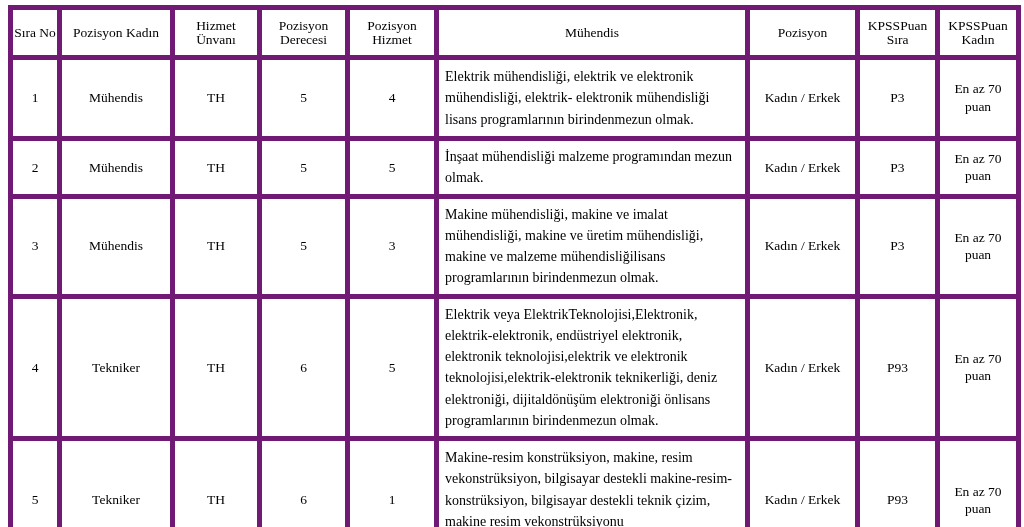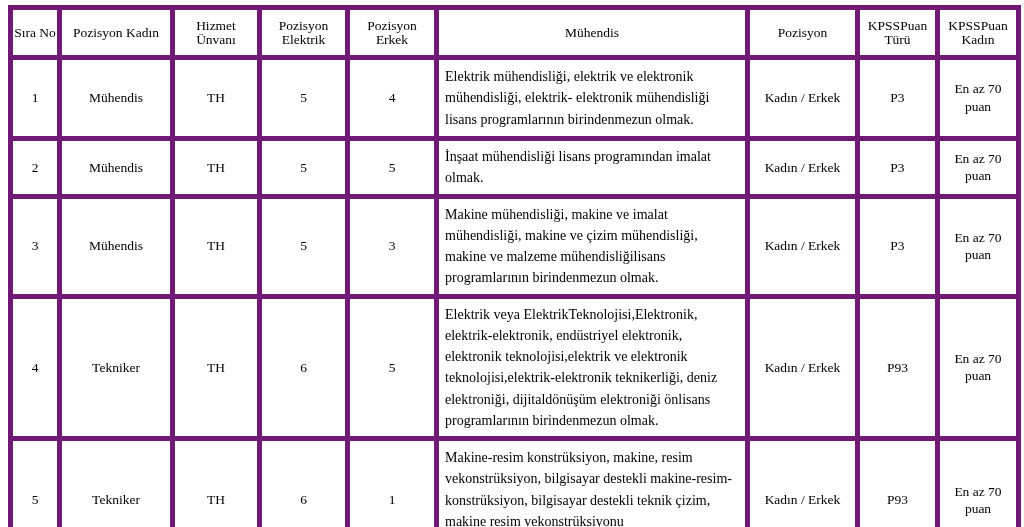--- a/index.html
+++ b/index.html
@@ -121,31 +121,31 @@
         <col class="c-taban">
     </colgroup>
 
     <thead>
       <tr>
         <th>Sıra No</th>
         <th>Pozisyon Kadın</th>
         <th>Hizmet Ünvanı</th>
         <th>
           <span class="two-line">Pozisyon</span>
-          <span class="two-line">Elektrik</span>
+          <span class="two-line">Derecesi</span>
         </th>
         <th>
           <span class="two-line">Pozisyon</span>
-          <span class="two-line">Erkek</span>
+          <span class="two-line">Hizmet</span>
         </th>
         <th>Mühendis</th>
         <th>Pozisyon</th>
         <th>
           <span class="two-line">KPSSPuan</span>
-          <span class="two-line">Türü</span>
+          <span class="two-line">Sıra</span>
         </th>
         <th>
           <span class="two-line">KPSSPuan</span>
           <span class="two-line">Kadın</span>
         </th>
       </tr>
     </thead>
 
     <tbody>
       <tr class="r1">
@@ -162,36 +162,36 @@
           <span class="two-line">puan</span>
         </td>
       </tr>
 
       <tr class="r2">
         <td>2</td>
         <td>Mühendis</td>
         <td>TH</td>
         <td>5</td>
         <td>5</td>
-        <td class="nitelik">İnşaat mühendisliği lisans programından imalat olmak.</td>
+        <td class="nitelik">İnşaat mühendisliği malzeme programından mezun olmak.</td>
         <td>Kadın / Erkek</td>
         <td>P3</td>
         <td class="taban">
           <span class="two-line">En az 70</span>
           <span class="two-line">puan</span>
         </td>
       </tr>
 
       <tr class="r3">
         <td>3</td>
         <td>Mühendis</td>
         <td>TH</td>
         <td>5</td>
         <td>3</td>
-        <td class="nitelik">Makine mühendisliği, makine ve imalat mühendisliği, makine ve çizim mühendisliği, makine ve malzeme mühendisliğilisans programlarının birindenmezun olmak.</td>
+        <td class="nitelik">Makine mühendisliği, makine ve imalat mühendisliği, makine ve üretim mühendisliği, makine ve malzeme mühendisliğilisans programlarının birindenmezun olmak.</td>
         <td>Kadın / Erkek</td>
         <td>P3</td>
         <td class="taban">
           <span class="two-line">En az 70</span>
           <span class="two-line">puan</span>
         </td>
       </tr>
 
       <tr class="r4">
         <td>4</td>

